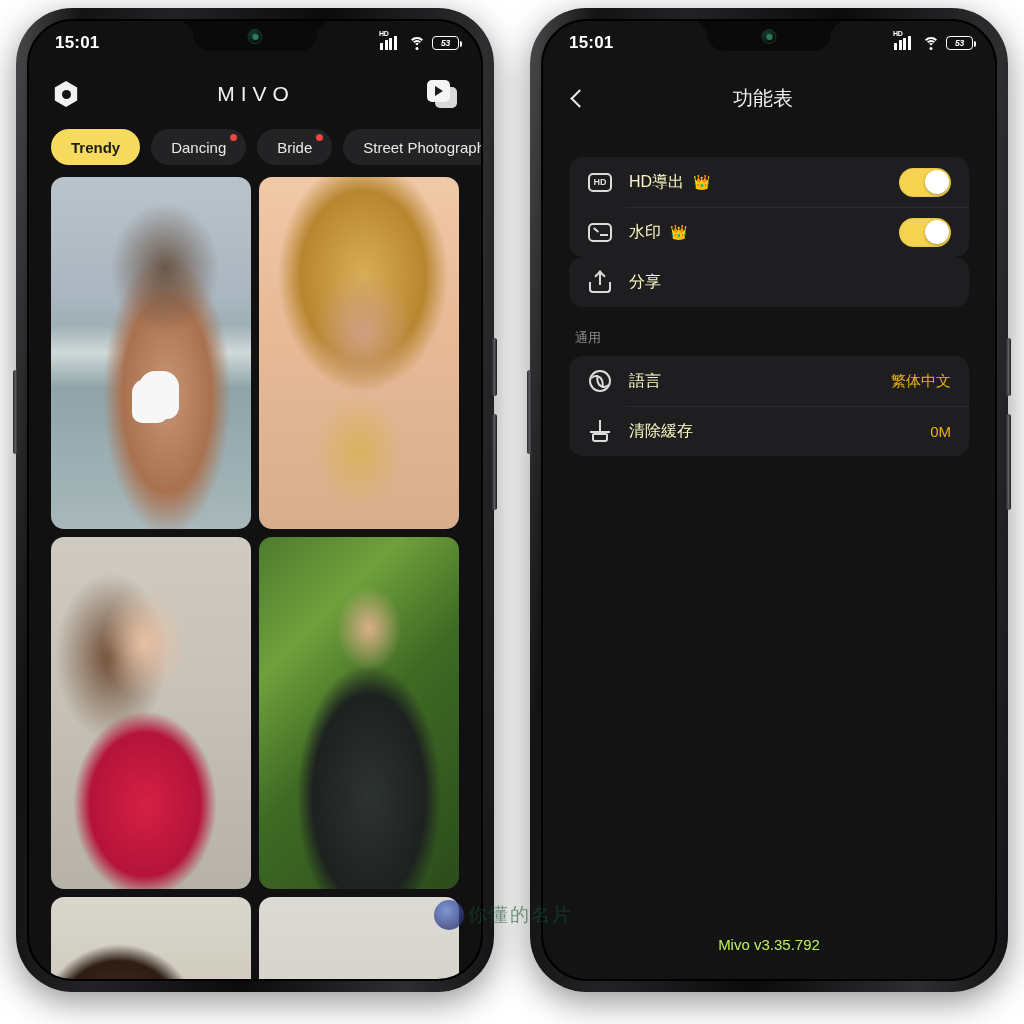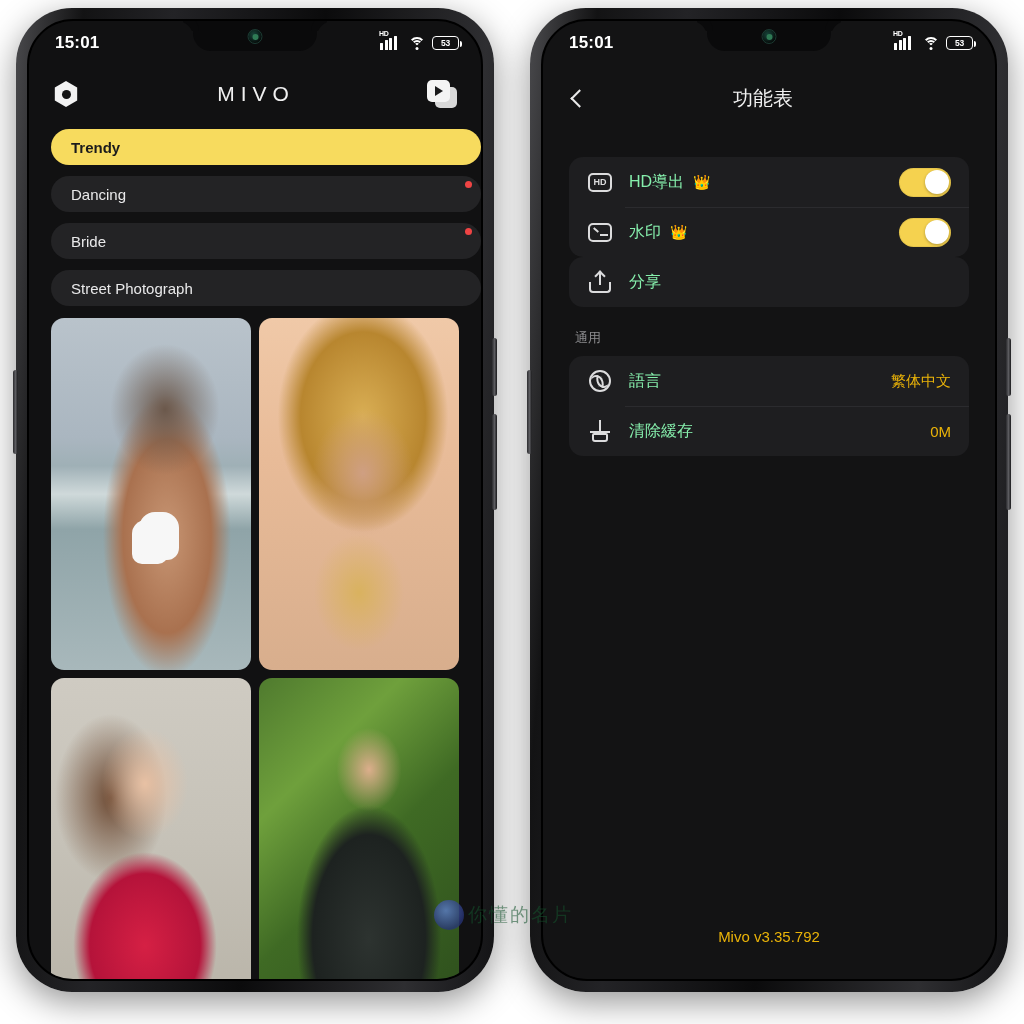--- a/index.html
+++ b/index.html
@@ -85,21 +85,21 @@
            border-radius:50%; }
   .wifi i:nth-child(1){ width:17px; height:17px; top:0; }
   .wifi i:nth-child(2){ width:11px; height:11px; top:3px; }
   .wifi i:nth-child(3){ width:5px;  height:5px;  top:6px; }
   .wifi b{ position:absolute; bottom:0; left:50%; transform:translateX(-50%);
            width:3px; height:3px; border-radius:50%; background:#fff; }
   .batt{ position:relative; width:27px; height:14px; border:1.5px solid #fff; border-radius:4px;
          display:flex; align-items:center; justify-content:center; }
   .batt:after{ content:""; position:absolute; right:-4px; top:4px; width:2.5px; height:6px;
                background:#fff; border-radius:0 2px 2px 0; }
-  .batt span{ font-size:8.5px; font-weight:700; color:#fff; letter-spacing:-.2px; }
+  .batt span{ font-size:8.5px; font-weight:700; color:#fff; letter-spacing:-.2px;font-style:italic; }
 
   
   .app-left{ position:absolute; inset:0; background:#111112; display:flex; flex-direction:column; }
 
   .appbar{ height:58px; display:flex; align-items:center; justify-content:space-between;
            padding:0 24px; }
   .logo-hex{ width:26px; height:26px; position:relative; }
   .logo-hex .hx{
     width:26px;height:26px;background:#f2f2f2;
     clip-path:polygon(50% 0%,93% 25%,93% 75%,50% 100%,7% 75%,7% 25%);
@@ -109,21 +109,21 @@
   .brand{ color:#f0f0f0; font-size:21px; letter-spacing:6px; font-weight:400; padding-left:6px;}
   .vidicon{ position:relative; width:30px; height:28px; }
   .vidicon .bk{ position:absolute; right:0; bottom:0; width:22px; height:21px;
                 border-radius:5px; background:#d8d8d8; }
   .vidicon .fr{ position:absolute; left:0; top:0; width:23px; height:22px; border-radius:5px;
                 background:#f4f4f4; display:flex; align-items:center; justify-content:center; }
   .vidicon .tri{ width:0;height:0;border-left:8px solid #1b1b1c;
                  border-top:5.5px solid transparent;border-bottom:5.5px solid transparent;
                  margin-left:2px;}
 
-  .tabs{ display:flex; gap:11px; padding:6px 0 12px 22px; overflow:hidden;flex-direction:column; }
+  .tabs{ display:flex; gap:11px; padding:6px 0 12px 22px; overflow:hidden; }
   .tab{ position:relative; flex:0 0 auto; height:36px; padding:0 20px; border-radius:18px;
         background:#232325; color:#e9e9ea; font-size:15px; display:flex; align-items:center;
         white-space:nowrap; }
   .tab.active{ background:#F7DB5E; color:#1b1b1c; font-weight:700; }
   .tab .badge{ position:absolute; top:5px; right:9px; width:7px; height:7px; border-radius:50%;
                background:#ef4444; }
 
   .grid{ flex:1; display:grid; grid-template-columns:1fr 1fr; gap:8px; padding:0 22px;
          overflow:hidden; }
   .cell{ border-radius:13px; overflow:hidden; position:relative; background:#1a1a1c; height:352px; }
@@ -167,21 +167,21 @@
               font-size:20px; font-weight:500; pointer-events:none; }
 
   .settings{ flex:1; padding:26px 26px 0 26px; overflow:hidden; }
   .sec-label{ color:#8d8d90; font-size:13px; margin:22px 0 9px 6px; }
   .card{ background:#1e1e20; border-radius:14px; overflow:hidden; }
   .row{ display:flex; align-items:center; height:50px; padding:0 18px; position:relative; }
   .row + .row:before{ content:""; position:absolute; top:0; left:56px; right:0; height:1px;
                       background:#2b2b2e; }
   .ic{ width:26px; height:26px; flex:0 0 26px; position:relative; margin-right:16px;
        display:flex; align-items:center; justify-content:center; color:#dcdcdd; }
-  .row-label{ color:#86efac; font-size:16px; }
+  .row-label{ color:#fef9c3; font-size:16px; }
   .crown{ font-size:14px; margin-left:9px; filter:saturate(1.4); }
   .row-value{ margin-left:auto; color:#eab308; font-size:15px; }
   .toggle{ margin-left:auto; width:52px; height:29px; border-radius:15px; background:#F5D24F;
            position:relative; box-shadow:inset 0 0 0 1px rgba(0,0,0,.06); }
   .toggle .knob{ position:absolute; top:2.5px; right:2.5px; width:24px; height:24px;
                  border-radius:50%; background:#fff; box-shadow:0 1px 3px rgba(0,0,0,.3); }
 
   
   .i-hd{ width:24px;height:19px;border:2px solid #dcdcdd;border-radius:5px;
          font-size:9px;font-weight:700;display:flex;align-items:center;justify-content:center;}
@@ -204,21 +204,21 @@
                    border-bottom:none; transform:rotate(16deg); }
   .i-globe:after{ content:""; position:absolute; right:-3px; bottom:2px; width:13px; height:9px;
                   border:2px solid #dcdcdd; border-radius:0 0 50% 50% / 0 0 100% 100%;
                   border-top:none; transform:rotate(16deg); }
   .i-broom{ width:22px;height:22px; position:relative; }
   .i-broom .hd2{ position:absolute; left:3px; bottom:0; width:16px; height:9px;
                  border:2px solid #dcdcdd; border-radius:2px 2px 3px 3px; }
   .i-broom .st{ position:absolute; left:10px; top:0; width:2px; height:12px; background:#dcdcdd; }
   .i-broom .bar{ position:absolute; left:1px; bottom:9px; width:20px; height:2px; background:#dcdcdd; }
 
-  .version{ text-align:center; color:#eab308; font-size:15px; padding-bottom:34px; }
+  .version{ text-align:center; color:#bef264; font-size:15px; padding-bottom:26px; }
   .spacer{ flex:1; }
 
   .watermark{
     position:absolute; left:434px; top:893px; width:180px; height:44px;
     z-index:60; pointer-events:none;
     display:flex; align-items:center; gap:4px;
   }
   .wm-badge{ width:30px;height:30px;border-radius:50%;
              background:radial-gradient(circle at 40% 35%,#5f7fd6,#27347a 70%);
              opacity:.75; }

